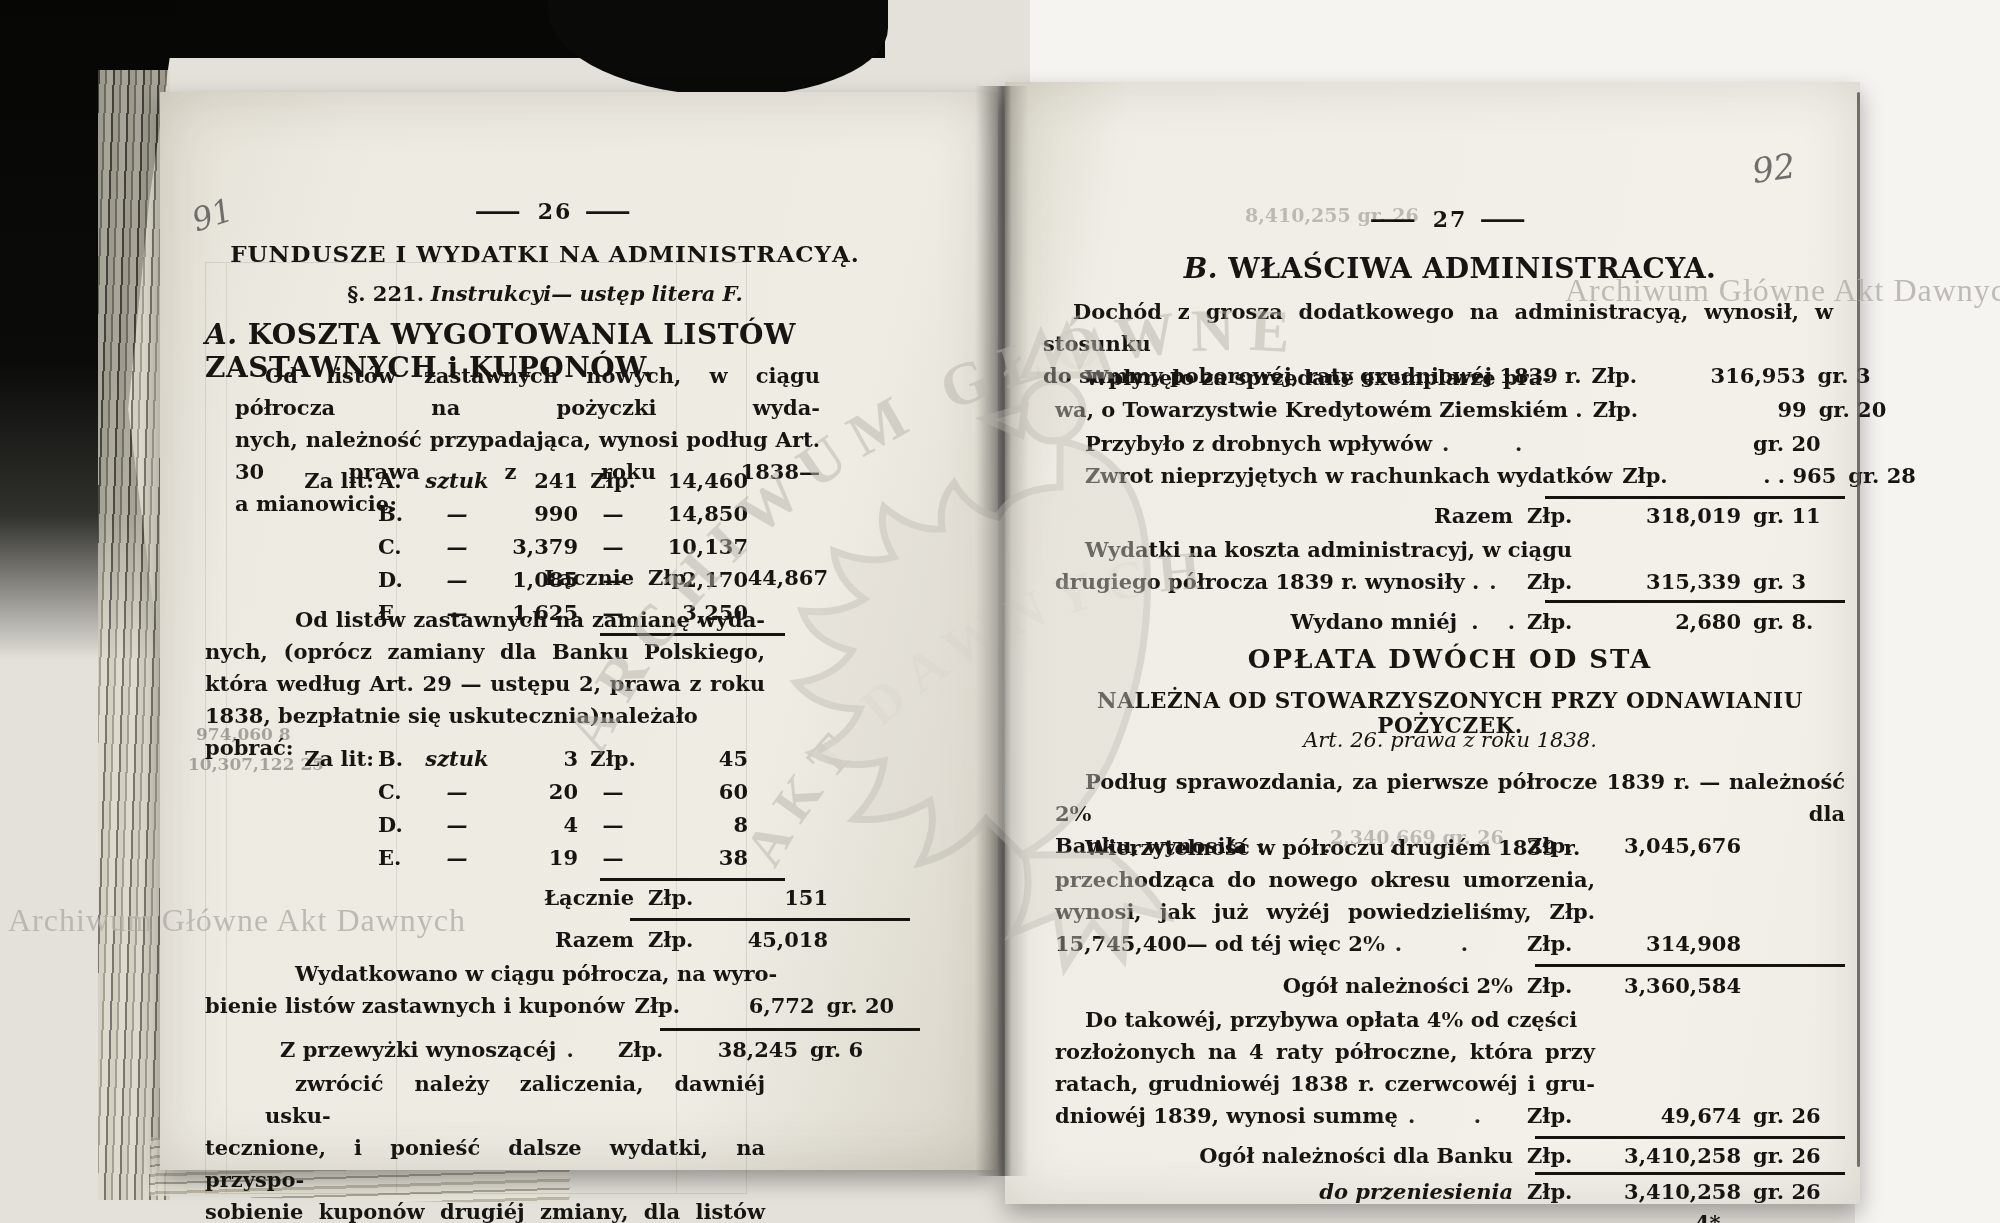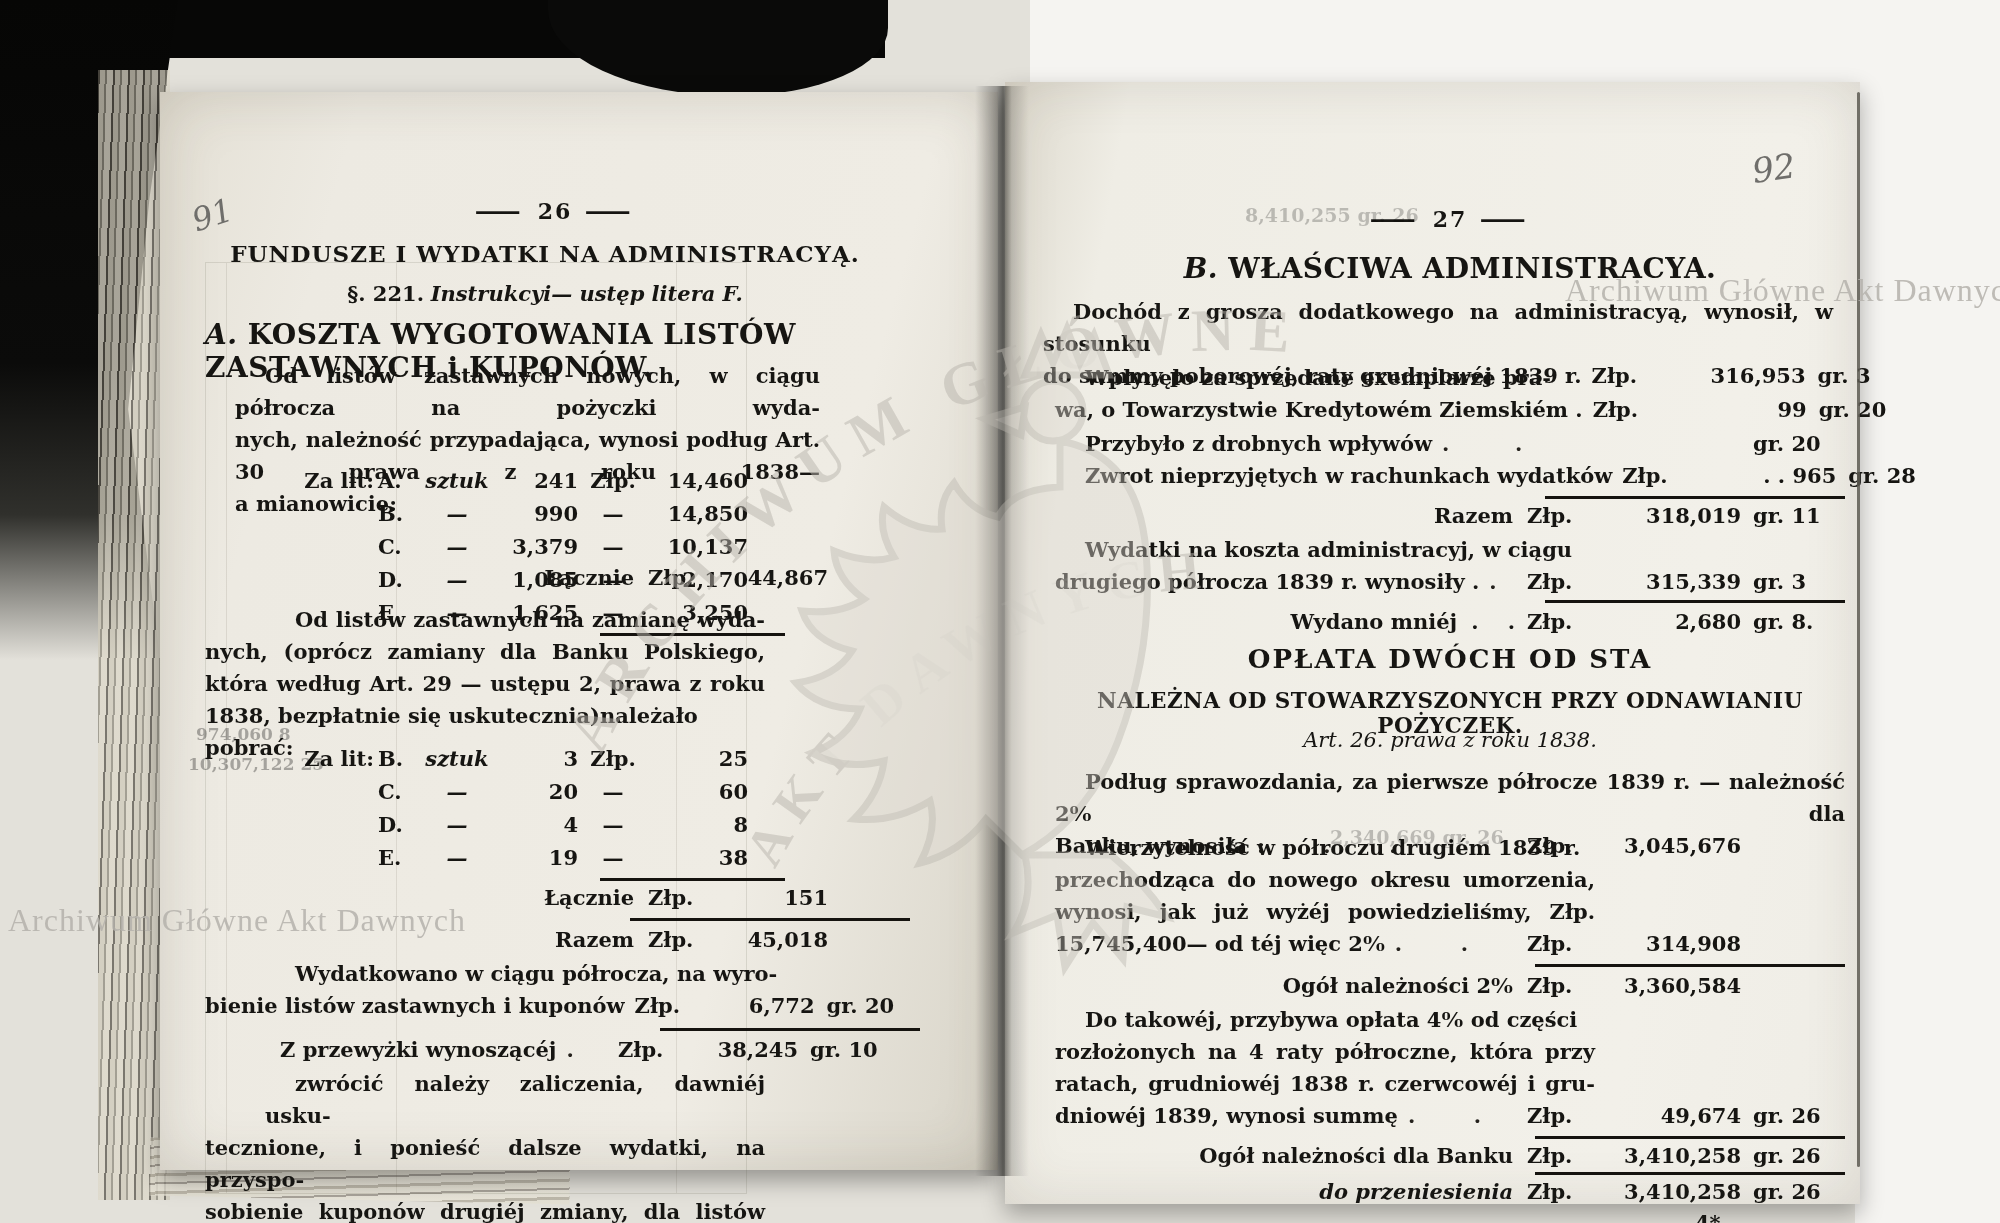--- a/index.html
+++ b/index.html
@@ -178,21 +178,21 @@
       <div class="ln">1838, bezpłatnie się uskutecznia)należało pobrać:</div>
     </div>
 
     <div class="pc" style="left:140px;top:650px;width:560px;">
       <div class="trow">
         <span class="tc tc1">Za lit:</span>
           <span class="tc tc2">B.</span>
           <span class="tc tc3">sztuk</span>
           <span class="tc tc4">3</span>
           <span class="tc tc5">Złp.</span>
-          <span class="tc tc6">25</span>
+          <span class="tc tc6">45</span>
       </div>
       <div class="trow">
         <span class="tc tc1"></span>
           <span class="tc tc2">C.</span>
           <span class="tc tc3">—</span>
           <span class="tc tc4">20</span>
           <span class="tc tc5">—</span>
           <span class="tc tc6">60</span>
       </div>
       <div class="trow">
@@ -239,21 +239,21 @@
         <span class="agr">gr. 20</span>
       </div>
     </div>
     <div class="pc rule" style="left:500px;top:936px;width:260px;"></div>
 
     <div class="pc arow l" style="left:45px;top:942px;width:700px;">
       <span class="atext ind" style="padding-left:45px;">Z przewyżki wynoszącéj</span>
       <span class="adots">.       .       .       .</span>
       <span class="acur">Złp.</span>
       <span class="aamt">38,245</span>
-      <span class="agr">gr. 10</span>
+      <span class="agr">gr. 6</span>
     </div>
 
     <div class="pc" style="left:45px;top:976px;width:560px;">
       <div class="ln j ind" style="padding-left:60px;">zwrócić należy zaliczenia, dawniéj usku-</div>
       <div class="ln j">tecznione, i ponieść dalsze wydatki, na przyspo-</div>
       <div class="ln j">sobienie kuponów drugiéj zmiany, dla listów</div>
 
     </div>
   </div>
 

